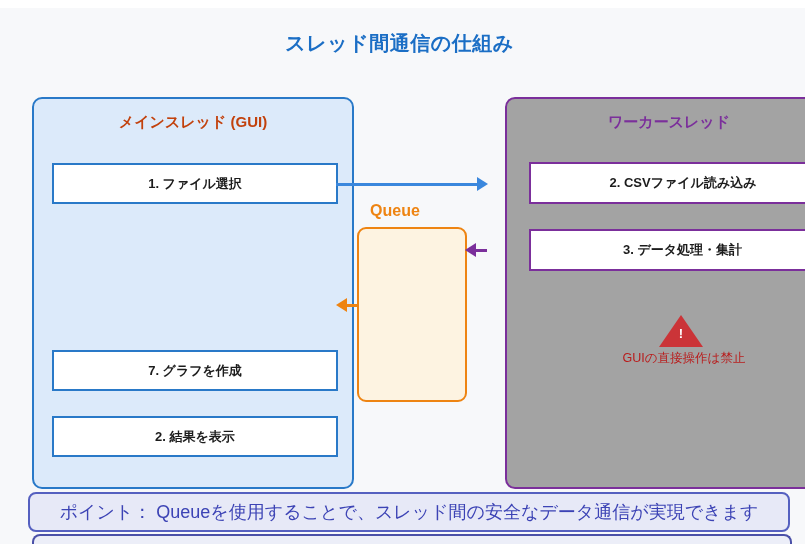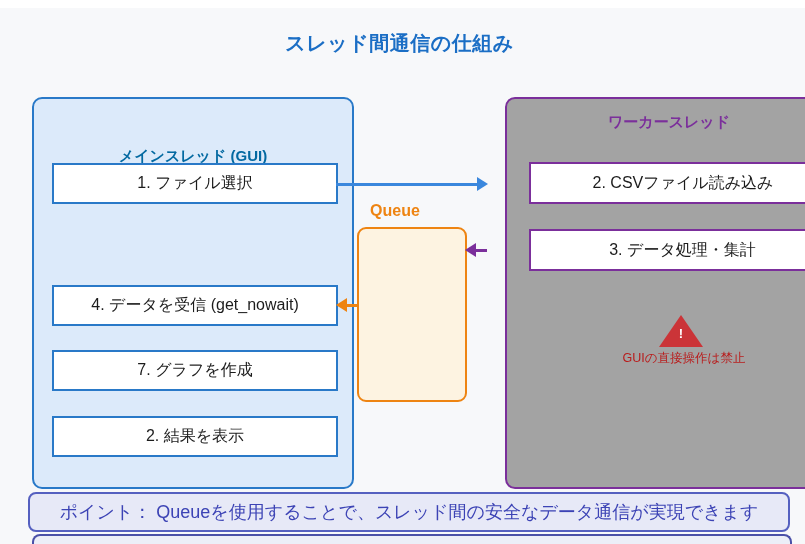--- a/index.html
+++ b/index.html
@@ -38,29 +38,29 @@
   .panel-worker {
     left: 465px; top: 97px; width: 328px; height: 392px;
     background: #a3a3a3;
     border: 2.5px solid #7b2f9b;
     margin-left: 40px;
   }
   .panel-title {
     position: absolute; left: 0; top: 14px; width: 100%;
     text-align: center; font-size: 15px; font-weight: bold;
   }
-  .panel-main .panel-title { color: #0369a1; margin-top: 34px; }
+  .panel-main .panel-title { color: #c2410c; }
   .panel-worker .panel-title { color: #7b2f9b; }
   
   .step-box {
     position: absolute;
     background: #ffffff;
     border-radius: 0;
     display: flex; align-items: center; justify-content: center;
-    font-size: 16px; color: #1c1c1c;
+    font-size: 13px; color: #1c1c1c; font-weight: bold;
   }
   .step-blue { left: 18px; width: 286px; height: 41px; border: 2px solid #2979c8; }
   .step-purple { left: 22px; width: 284px; height: 42px; border: 2px solid #7b2f9b; }
   .pos-step1 { top: 64px; }
   .pos-step4 { top: 186px; }
   .pos-step5 { top: 251px; }
   .pos-step6 { top: 317px; }
   .pos-step2 { top: 63px; padding-left: 24px; }
   .pos-step3 { top: 130px; padding-left: 23px; }
   
@@ -135,21 +135,20 @@
 
 <div class="stage">
 
   <div class="top-strip"></div>
 
   <div class="diagram-title">スレッド間通信の仕組み</div>
 
   <div class="panel panel-main">
     <div class="panel-title">メインスレッド (GUI)</div>
     <div class="step-box step-blue pos-step1">1. ファイル選択</div>
-    <div class="step-box step-blue pos-step4">4. データを受信 (get_nowait)</div>
     <div class="step-box step-blue pos-step5">7. グラフを作成</div>
     <div class="step-box step-blue pos-step6">2. 結果を表示</div>
   </div>
 
   <div class="panel panel-worker">
     <div class="panel-title">ワーカースレッド</div>
     <div class="step-box step-purple pos-step2">2. CSVファイル読み込み</div>
     <div class="step-box step-purple pos-step3">3. データ処理・集計</div>
   </div>
 

